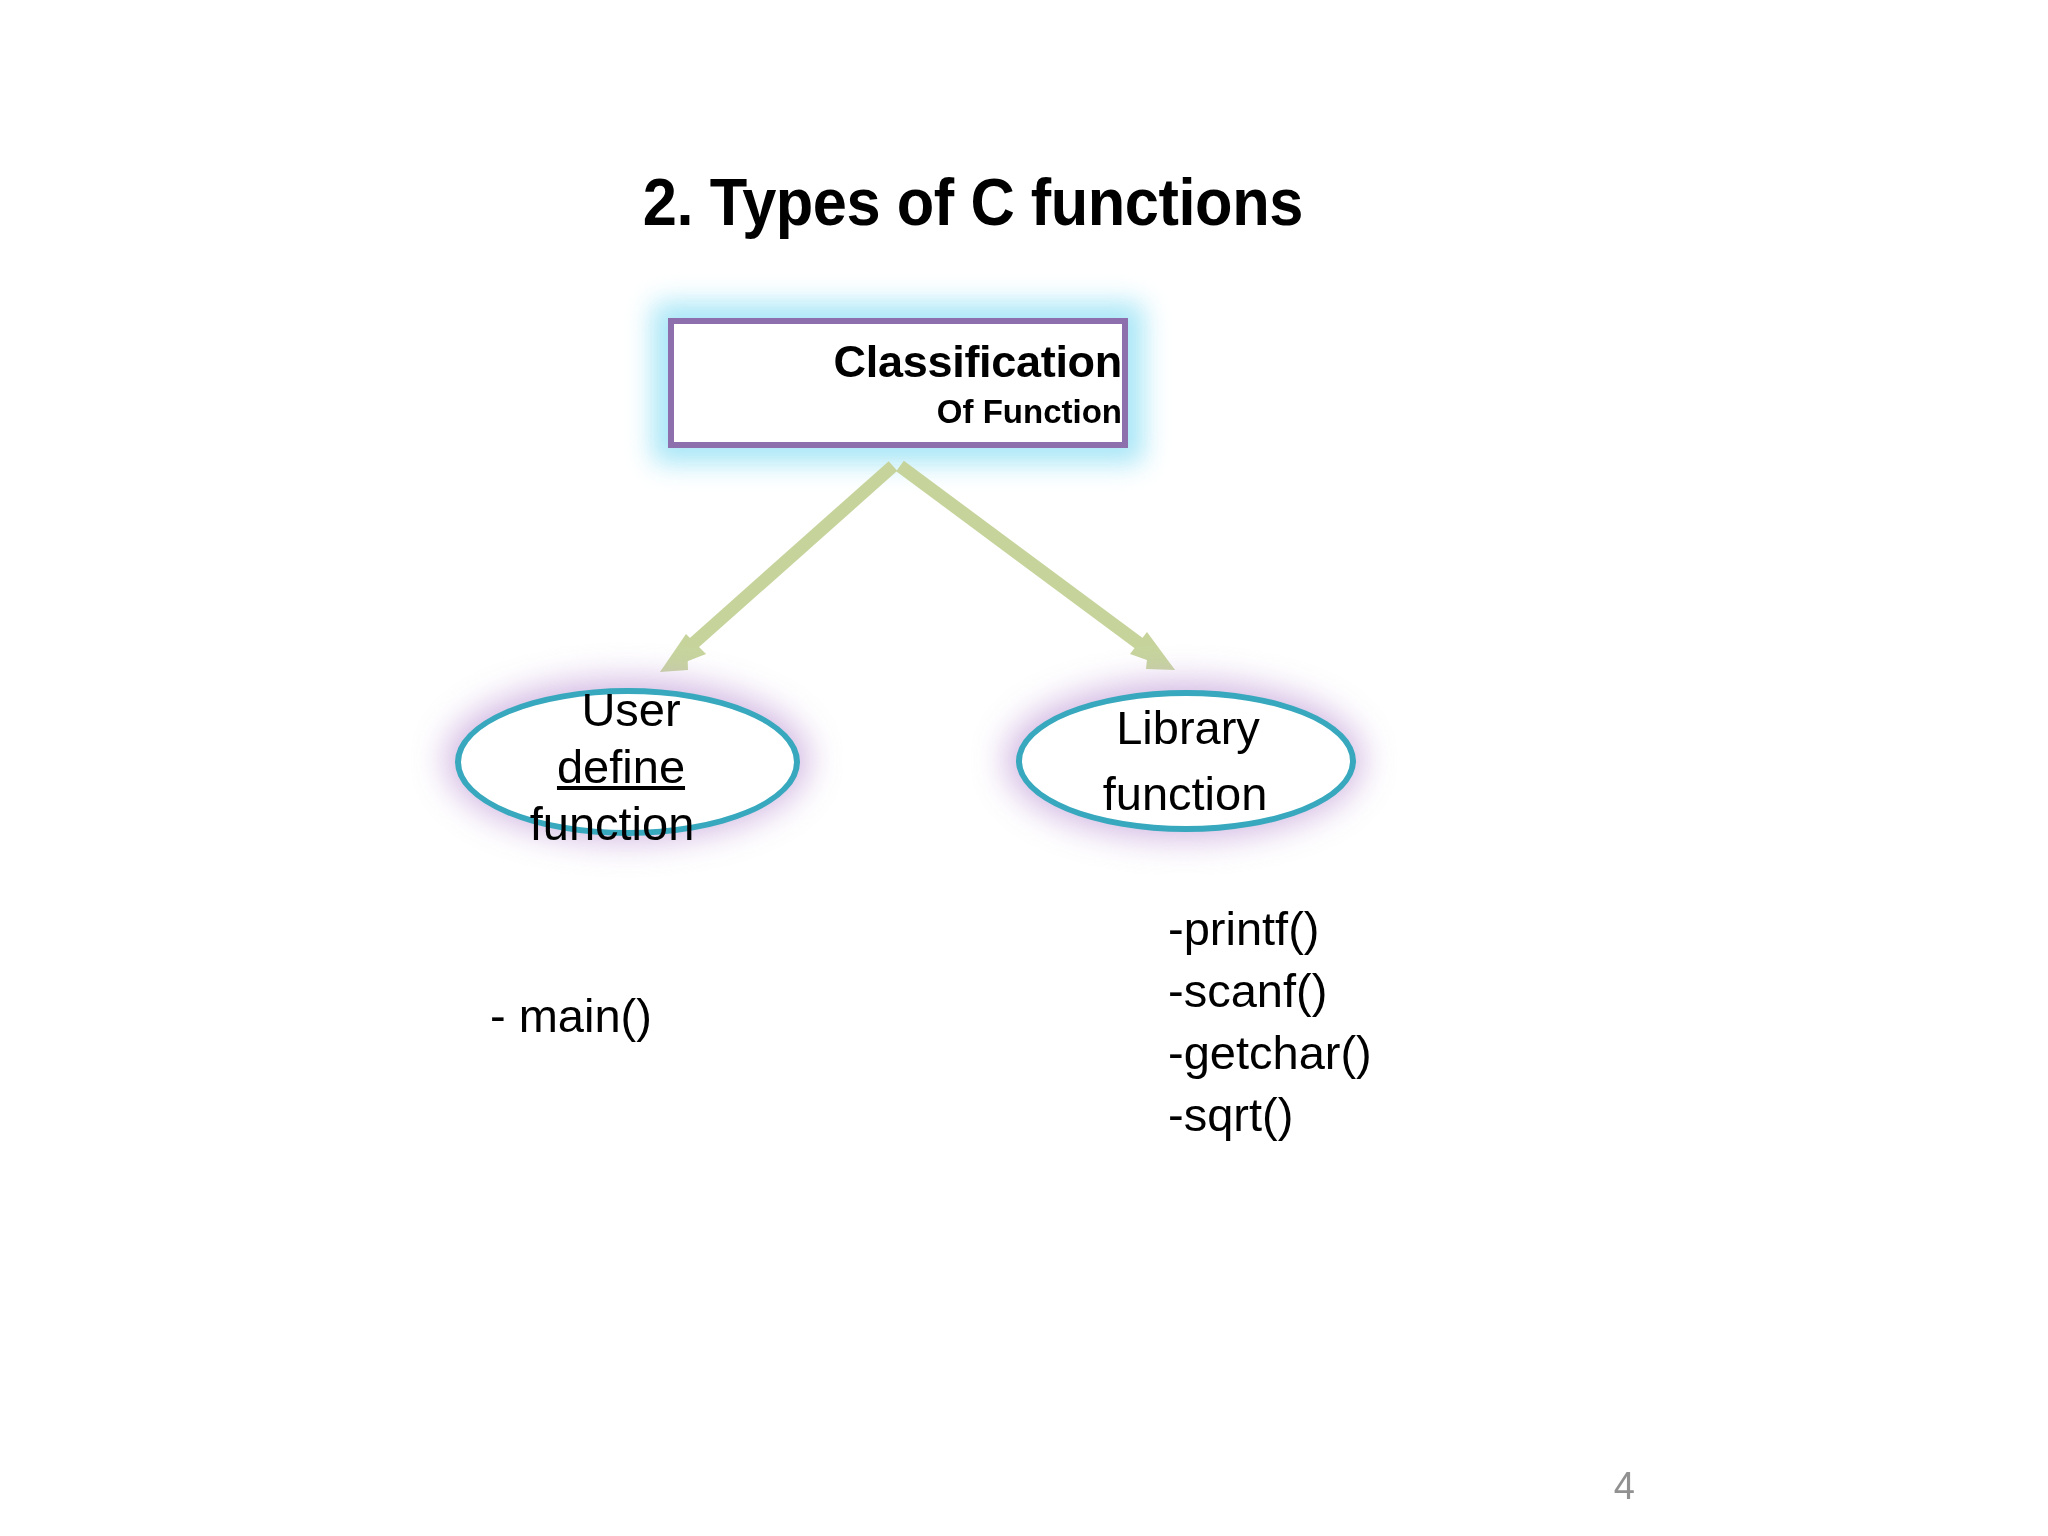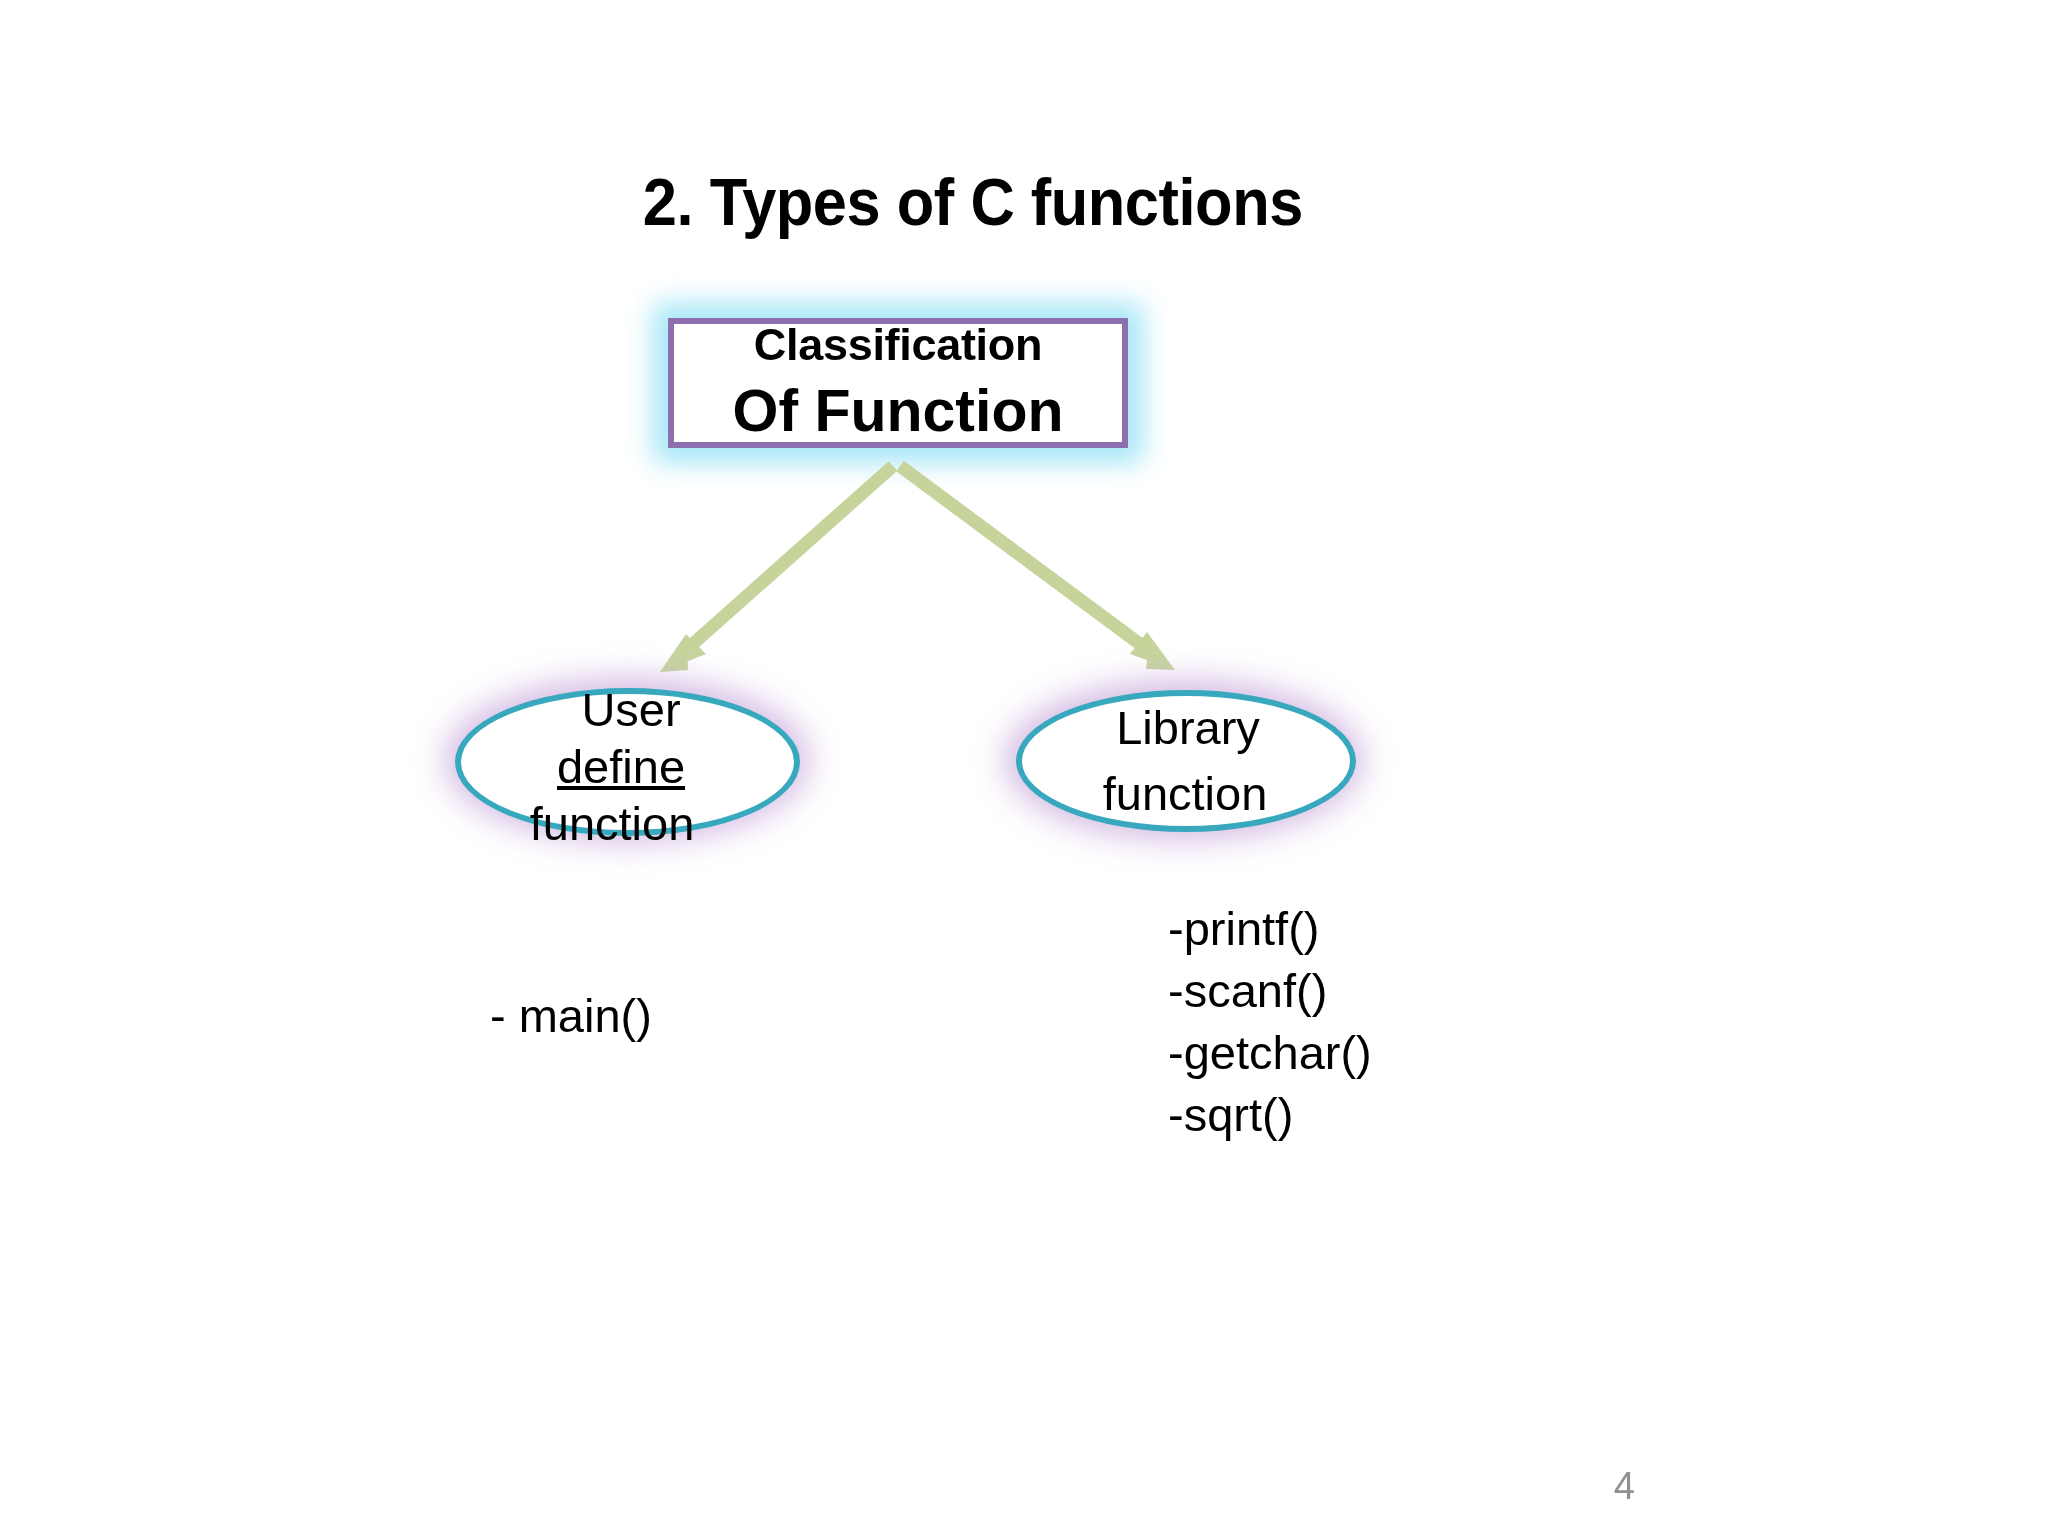--- a/index.html
+++ b/index.html
@@ -59,33 +59,33 @@
     position: absolute;
     left: 0;
     top: 0;
     width: 100%;
     height: 100%;
     box-sizing: border-box;
     background: #ffffff;
     border: 6px solid #8d6fae;
     display: flex;
     flex-direction: column;
-    align-items: center;
+    align-items: flex-end;
     justify-content: center;
   }
   .class-line {
     font-family: "Liberation Sans", sans-serif;
     font-weight: bold;
     font-size: 45px;
     line-height: 1.28;
     color: #000000;
     white-space: nowrap;
   }
   .class-line-1 { letter-spacing: -0.3px; }
-  .class-line-2 { font-size: 59px; letter-spacing: 0px; }
+  .class-line-2 { font-size: 33px; letter-spacing: 0px; }
 
   
   .arrow-layer {
     position: absolute;
     left: 0;
     top: 0;
     width: 2048px;
     height: 1536px;
     pointer-events: none;
   }

